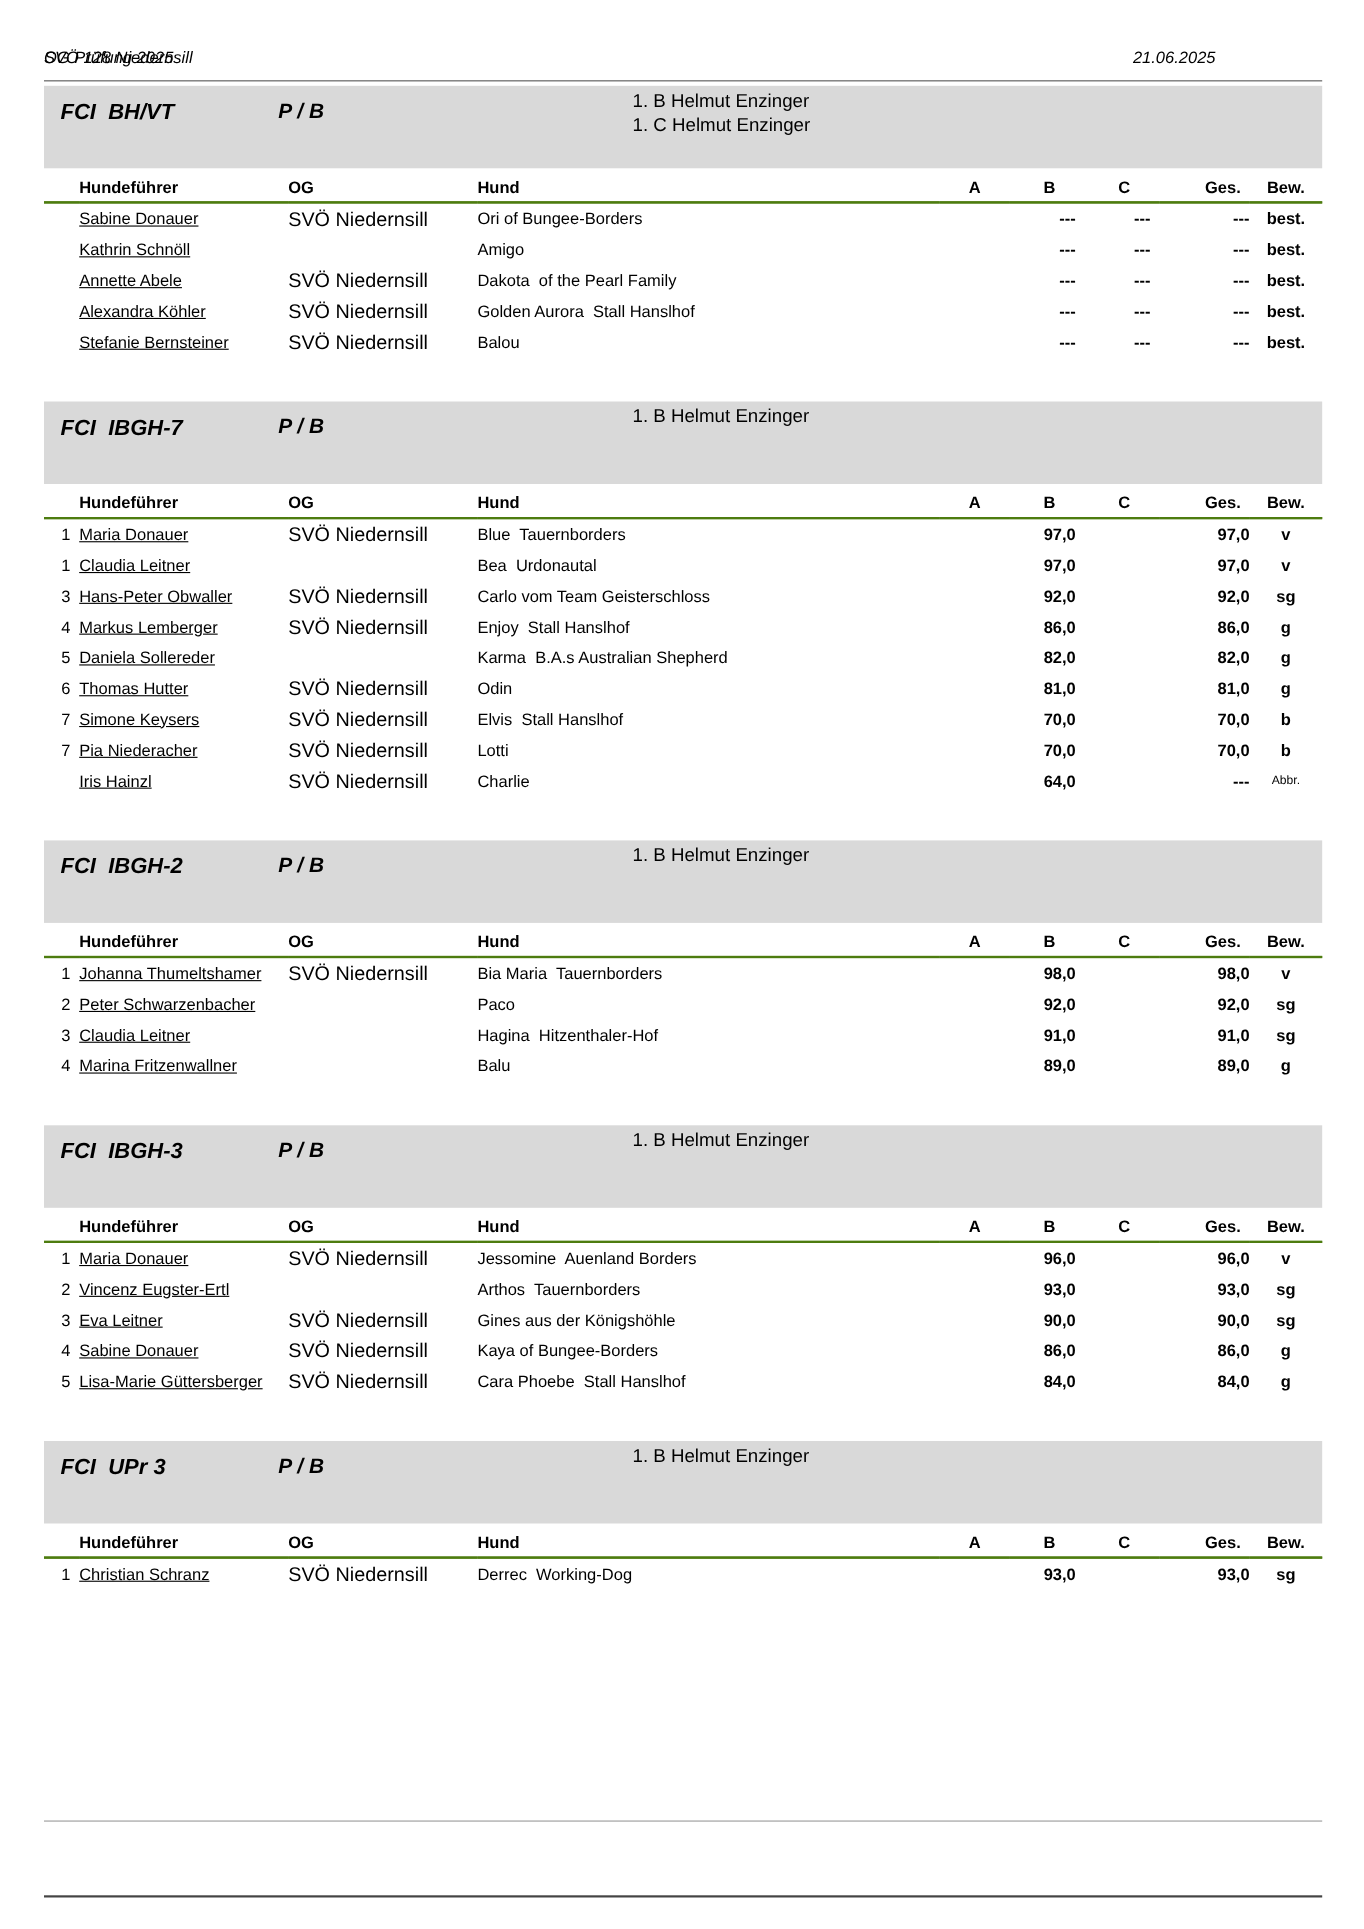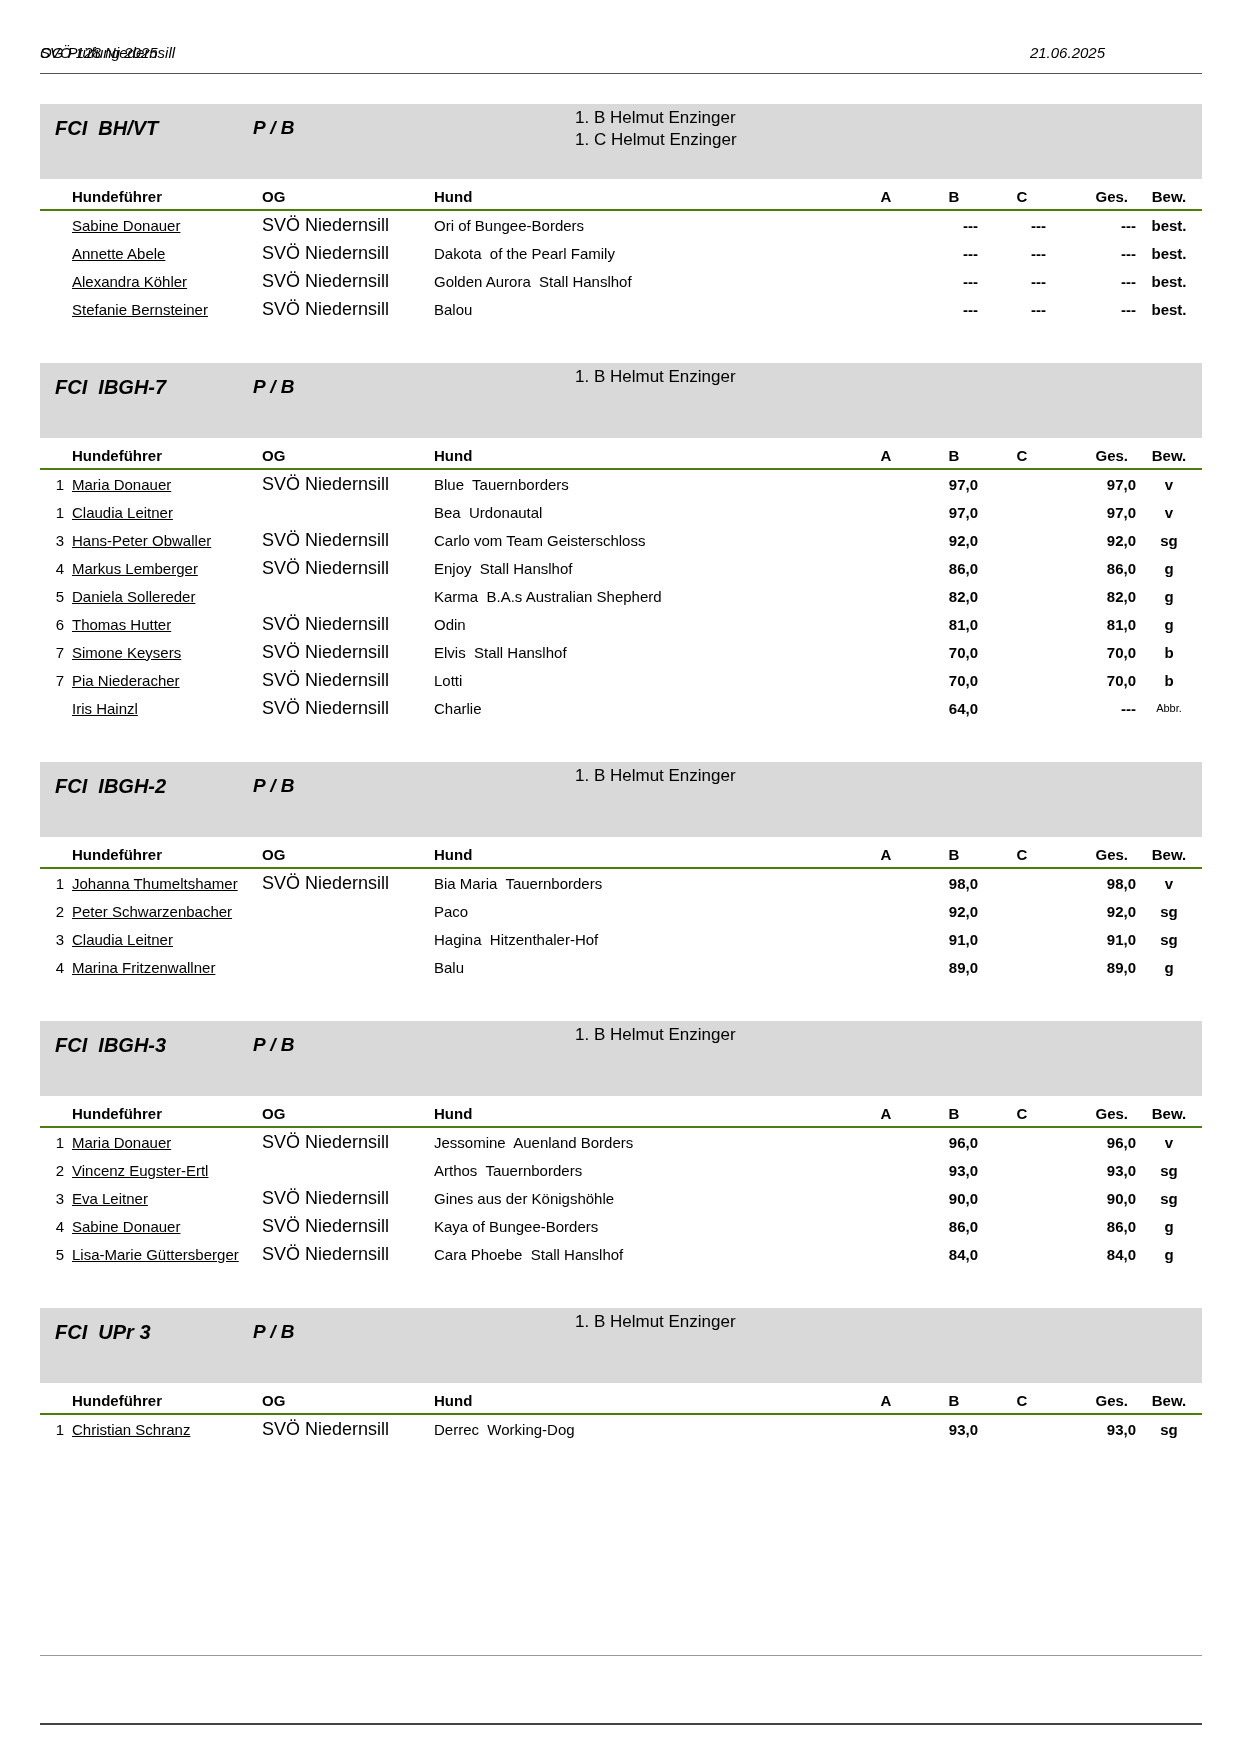--- a/index.html
+++ b/index.html
@@ -24,21 +24,21 @@
   .doc-header .center{position:absolute;left:0;right:0;top:44px;text-align:left;}
   .doc-header .right{position:absolute;right:97px;top:44px;}
   .header-rule{
     margin:11px 0 0 40px;
     width:1162px;height:0;
     border-top:1px solid #555;
   }
   
   #sections{margin-left:40px;}
   .section{margin-top:40px;}
-  .section:first-child{margin-top:30px;}
+  .section:first-child{margin-top:4px;}
   .banner{
     position:relative;
     width:1162px;height:75px;
     background:#d9d9d9;
   }
   .banner-title{
     position:absolute;left:15px;top:13px;
     font-size:20px;font-weight:bold;font-style:italic;
     white-space:pre;
   }
@@ -159,20 +159,31 @@
               <td class="col-og">SVÖ Niedernsill</td>
               <td class="col-hund">Ori of Bungee-Borders</td>
               <td class="col-a"></td>
               <td class="col-b">---</td>
               <td class="col-c">---</td>
               <td class="col-ges">---</td>
               <td class="col-bew">best.</td>
             </tr>
             <tr>
               <td class="col-rank"></td>
+              <td class="col-handler">Kathrin Schnöll</td>
+              <td class="col-og"></td>
+              <td class="col-hund">Amigo</td>
+              <td class="col-a"></td>
+              <td class="col-b">---</td>
+              <td class="col-c">---</td>
+              <td class="col-ges">---</td>
+              <td class="col-bew">best.</td>
+            </tr>
+            <tr>
+              <td class="col-rank"></td>
               <td class="col-handler">Annette Abele</td>
               <td class="col-og">SVÖ Niedernsill</td>
               <td class="col-hund">Dakota  of the Pearl Family</td>
               <td class="col-a"></td>
               <td class="col-b">---</td>
               <td class="col-c">---</td>
               <td class="col-ges">---</td>
               <td class="col-bew">best.</td>
             </tr>
             <tr>

